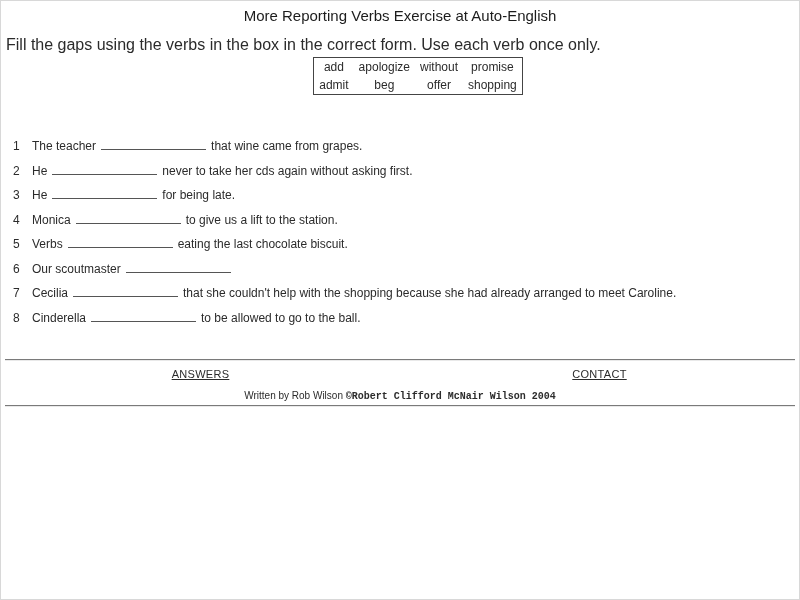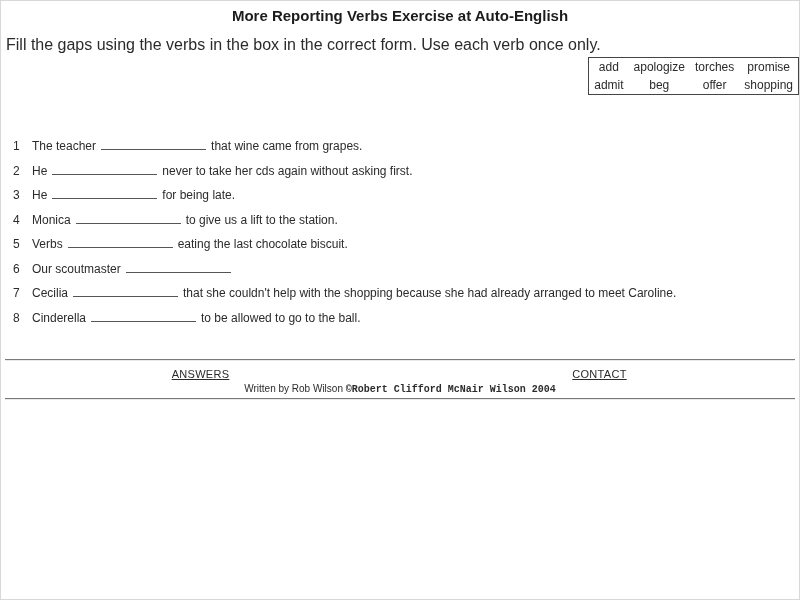--- a/index.html
+++ b/index.html
@@ -17,37 +17,37 @@
     border: 1px solid #d8d8d8;
     overflow: hidden;
   }
   .title {
     position: absolute;
     top: 6px;
     left: 0;
     width: 100%;
     text-align: center;
     font-size: 15px;
-    font-weight: bold;
+    font-weight: normal;
     color: #1c1c1c;
   }
   .instruction {
     position: absolute;
     top: 35px;
     left: 5px;
     font-size: 16px;
     color: #2b2b2b;
   }
   .verb-box-wrap {
     position: absolute;
     top: 56px;
     left: 0;
     width: 100%;
     display: flex;
-    justify-content: flex-end;
+    justify-content: center;
     padding-left: 36px;
   }
   .verb-box {
     border: 1px solid #444444;
     border-collapse: collapse;
     background: #ffffff;
   }
   .verb-box td {
     font-size: 12px;
     color: #2b2b2b;
@@ -108,21 +108,21 @@
   .footer-cell a {
     font-size: 11px;
     color: #2b2b2b;
     text-decoration: underline;
     letter-spacing: 0.3px;
   }
   .credit {
     text-align: center;
     font-size: 10px;
     color: #2b2b2b;
-    margin-top: 1px;
+    margin-top: 8px;
   }
   .credit .mono {
     font-family: "Liberation Mono", monospace;
     font-weight: bold;
     font-size: 10px;
   }
 </style>
 </head>
 <body>
 
@@ -131,21 +131,21 @@
   <div class="title">More Reporting Verbs Exercise at Auto-English</div>
 
   <div class="instruction">Fill the gaps using the verbs in the box in the correct form. Use each verb once only.</div>
 
   <div class="verb-box-wrap">
     <table class="verb-box">
       <tbody>
           <tr>
             <td>add</td>
             <td>apologize</td>
-            <td>torches</td>
+            <td>without</td>
             <td>promise</td>
           </tr>
           <tr>
             <td>admit</td>
             <td>beg</td>
             <td>offer</td>
             <td>shopping</td>
           </tr>
         </tbody>
     </table>

